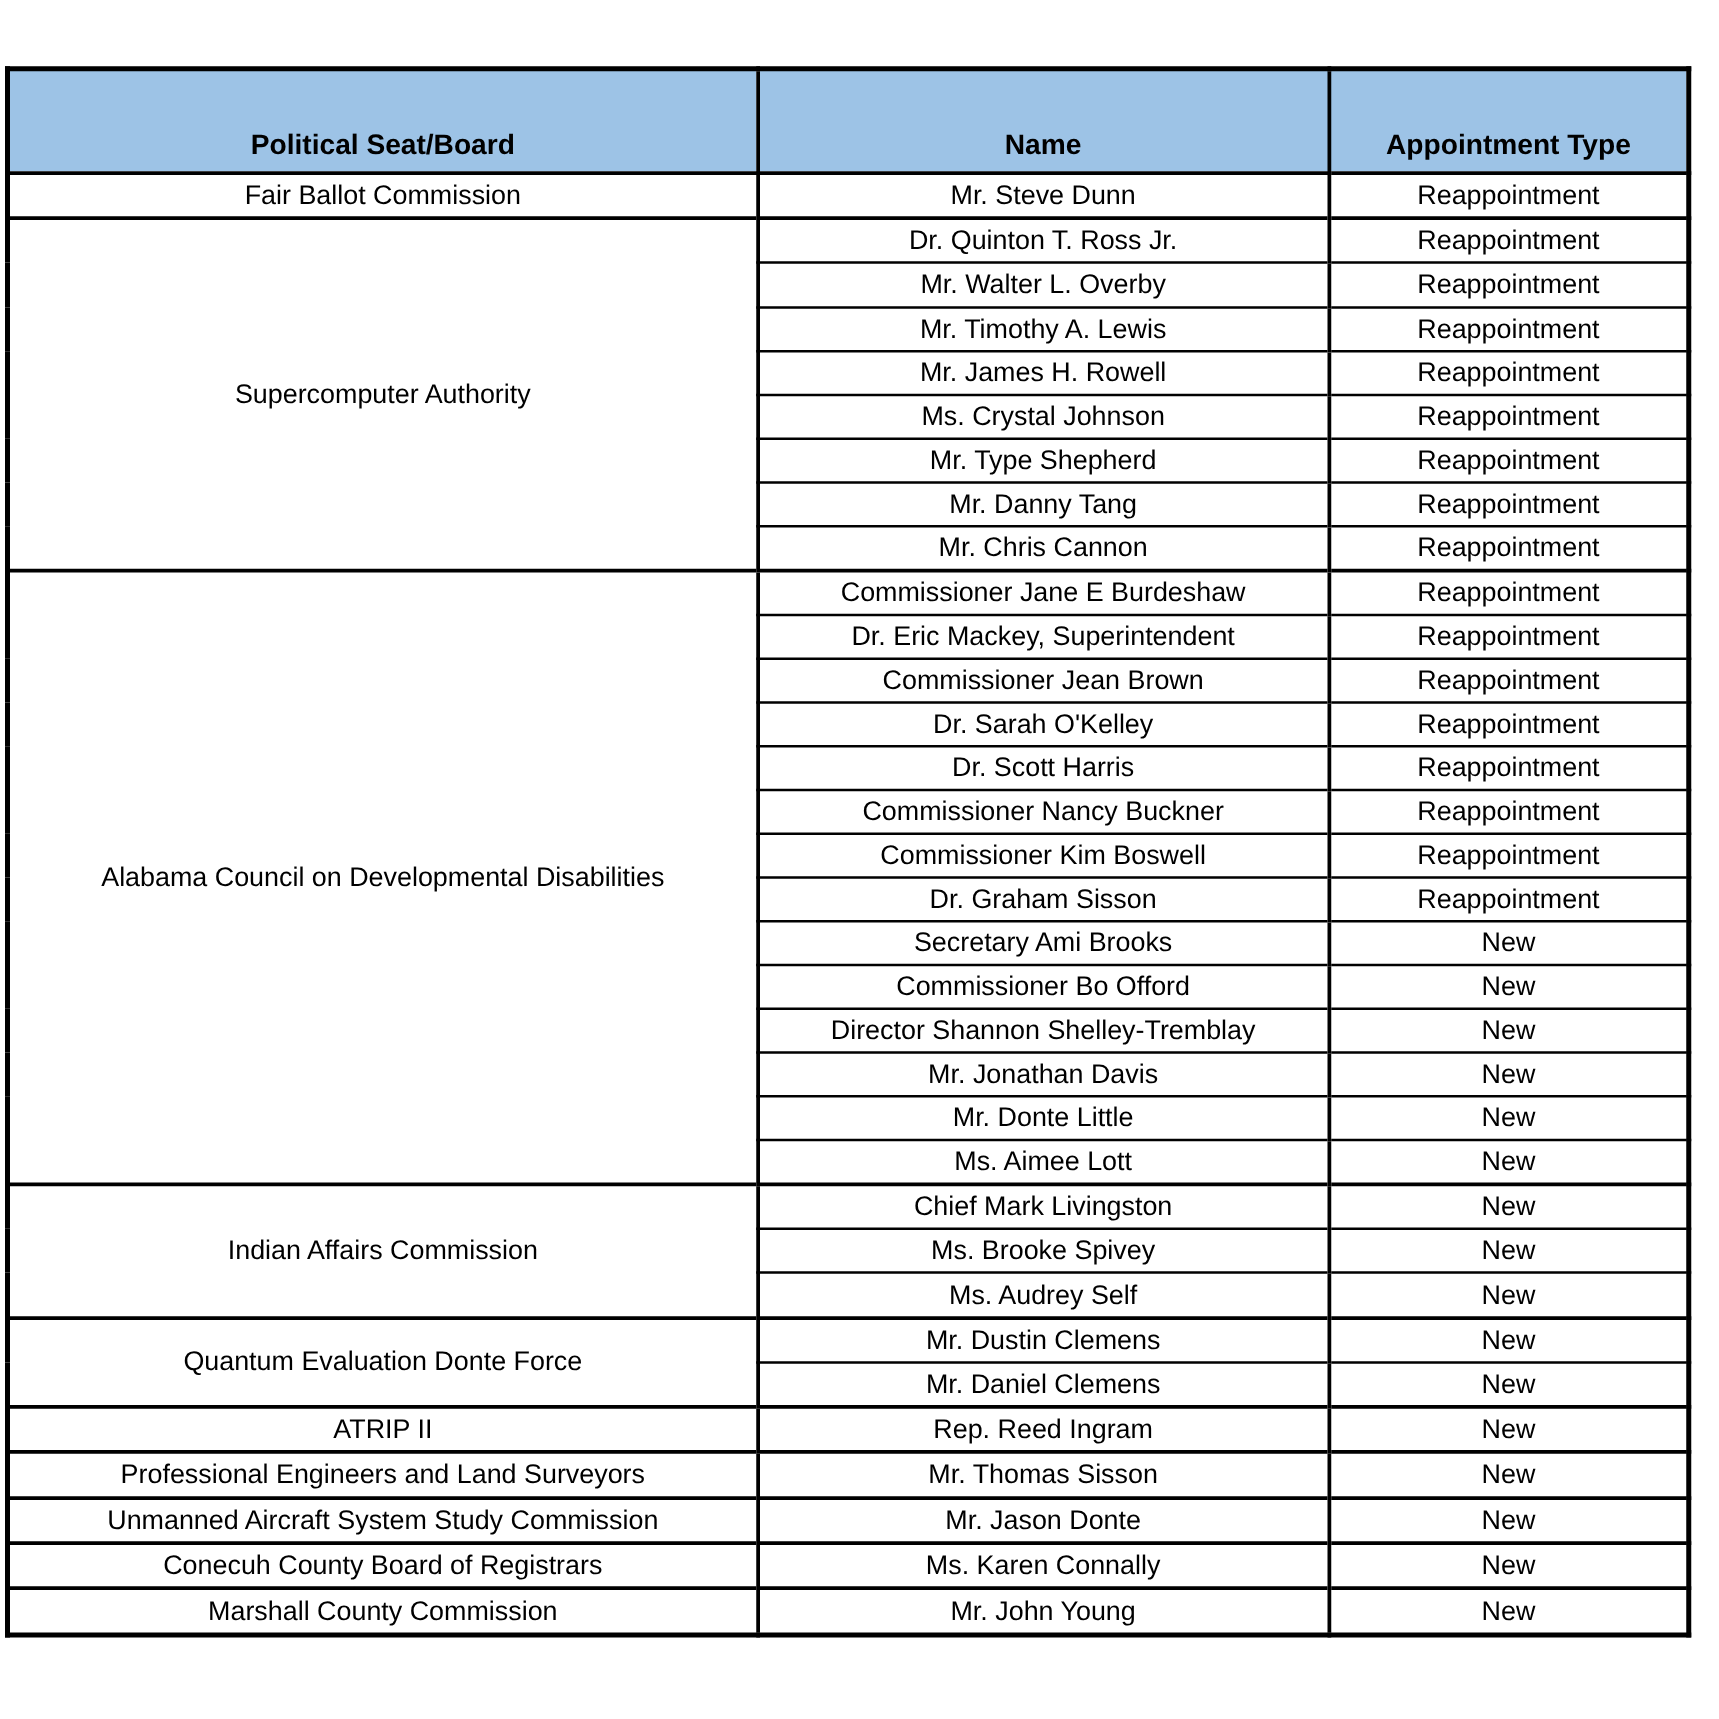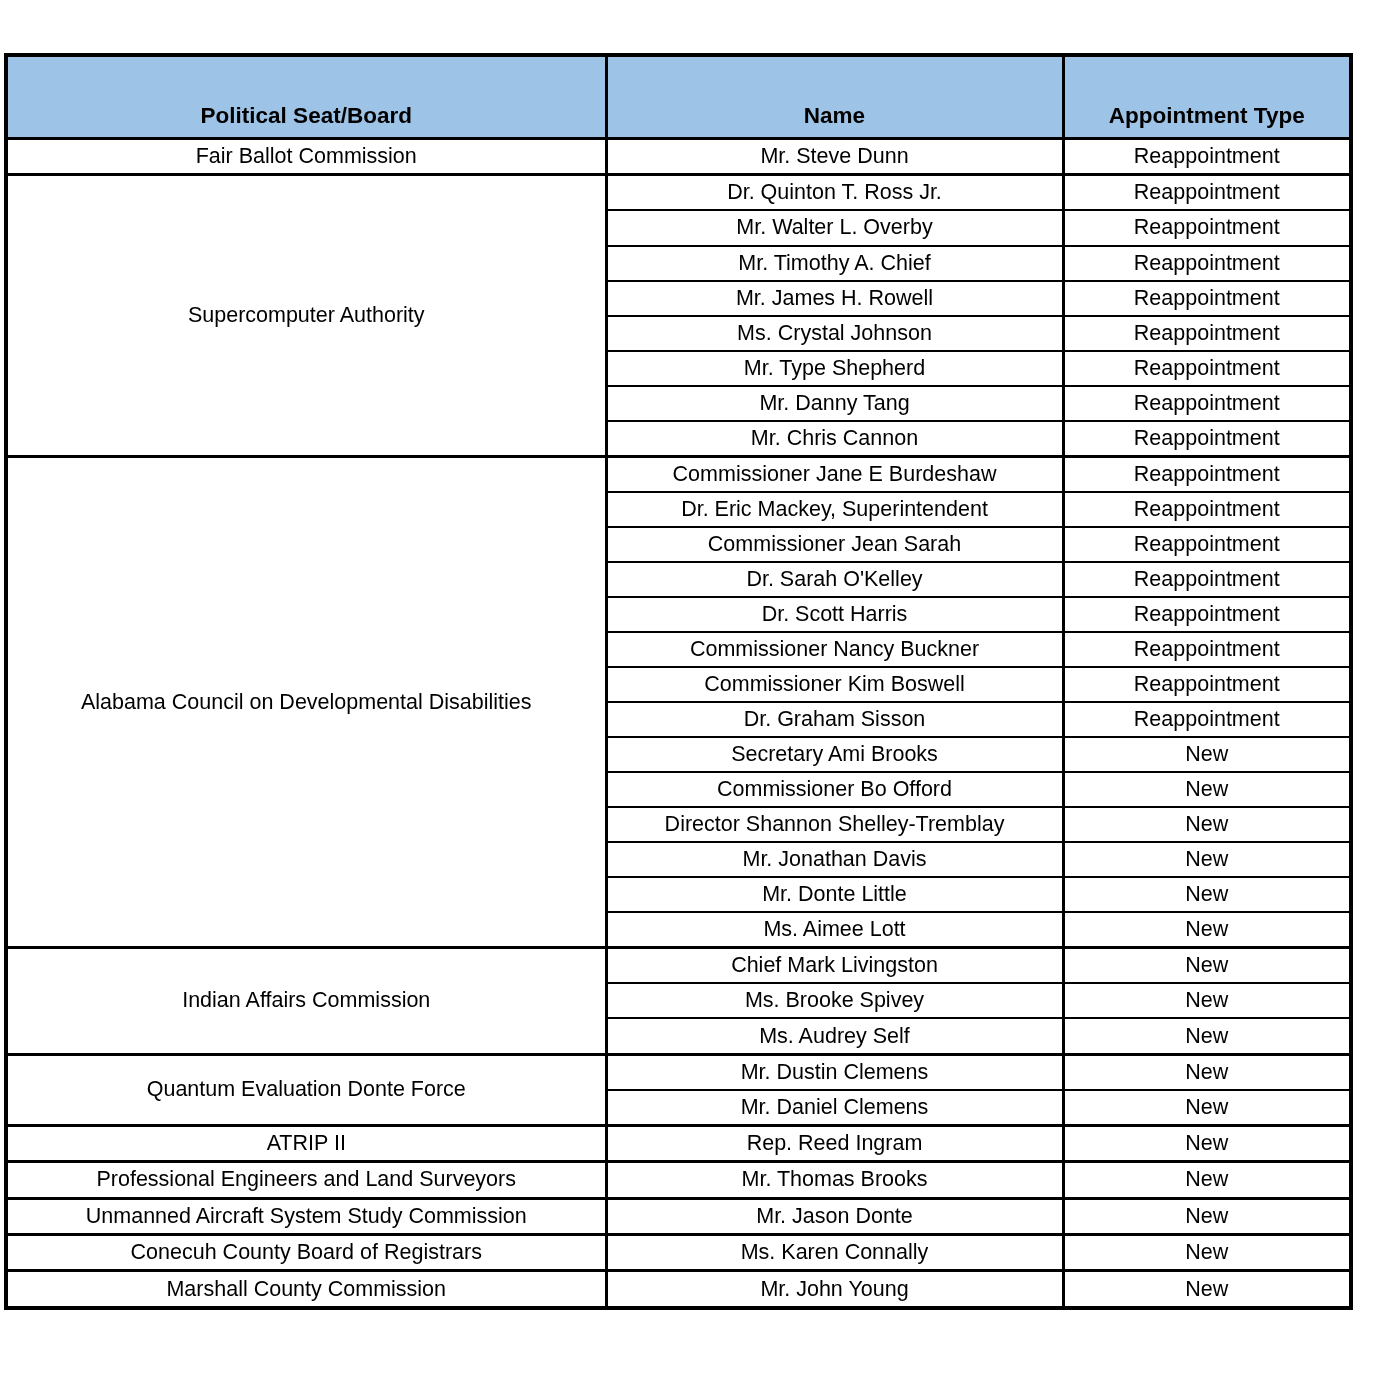--- a/index.html
+++ b/index.html
@@ -81,21 +81,21 @@
         <tr class="group-start">
           <td class="board-cell" rowspan="8">Supercomputer Authority</td>
           <td class="name-cell">Dr. Quinton T. Ross Jr.</td>
           <td class="type-cell">Reappointment</td>
         </tr>
         <tr>
           <td class="name-cell">Mr. Walter L. Overby</td>
           <td class="type-cell">Reappointment</td>
         </tr>
         <tr>
-          <td class="name-cell">Mr. Timothy A. Chief</td>
+          <td class="name-cell">Mr. Timothy A. Lewis</td>
           <td class="type-cell">Reappointment</td>
         </tr>
         <tr>
           <td class="name-cell">Mr. James H. Rowell</td>
           <td class="type-cell">Reappointment</td>
         </tr>
         <tr>
           <td class="name-cell">Ms. Crystal Johnson</td>
           <td class="type-cell">Reappointment</td>
         </tr>
@@ -114,21 +114,21 @@
         <tr class="group-start">
           <td class="board-cell" rowspan="14">Alabama Council on Developmental Disabilities</td>
           <td class="name-cell">Commissioner Jane E Burdeshaw</td>
           <td class="type-cell">Reappointment</td>
         </tr>
         <tr>
           <td class="name-cell">Dr. Eric Mackey, Superintendent</td>
           <td class="type-cell">Reappointment</td>
         </tr>
         <tr>
-          <td class="name-cell">Commissioner Jean Sarah</td>
+          <td class="name-cell">Commissioner Jean Brown</td>
           <td class="type-cell">Reappointment</td>
         </tr>
         <tr>
           <td class="name-cell">Dr. Sarah O'Kelley</td>
           <td class="type-cell">Reappointment</td>
         </tr>
         <tr>
           <td class="name-cell">Dr. Scott Harris</td>
           <td class="type-cell">Reappointment</td>
         </tr>
@@ -190,21 +190,21 @@
           <td class="name-cell">Mr. Daniel Clemens</td>
           <td class="type-cell">New</td>
         </tr>
         <tr class="group-start">
           <td class="board-cell" rowspan="1">ATRIP II</td>
           <td class="name-cell">Rep. Reed Ingram</td>
           <td class="type-cell">New</td>
         </tr>
         <tr class="group-start">
           <td class="board-cell" rowspan="1">Professional Engineers and Land Surveyors</td>
-          <td class="name-cell">Mr. Thomas Brooks</td>
+          <td class="name-cell">Mr. Thomas Sisson</td>
           <td class="type-cell">New</td>
         </tr>
         <tr class="group-start">
           <td class="board-cell" rowspan="1">Unmanned Aircraft System Study Commission</td>
           <td class="name-cell">Mr. Jason Donte</td>
           <td class="type-cell">New</td>
         </tr>
         <tr class="group-start">
           <td class="board-cell" rowspan="1">Conecuh County Board of Registrars</td>
           <td class="name-cell">Ms. Karen Connally</td>

